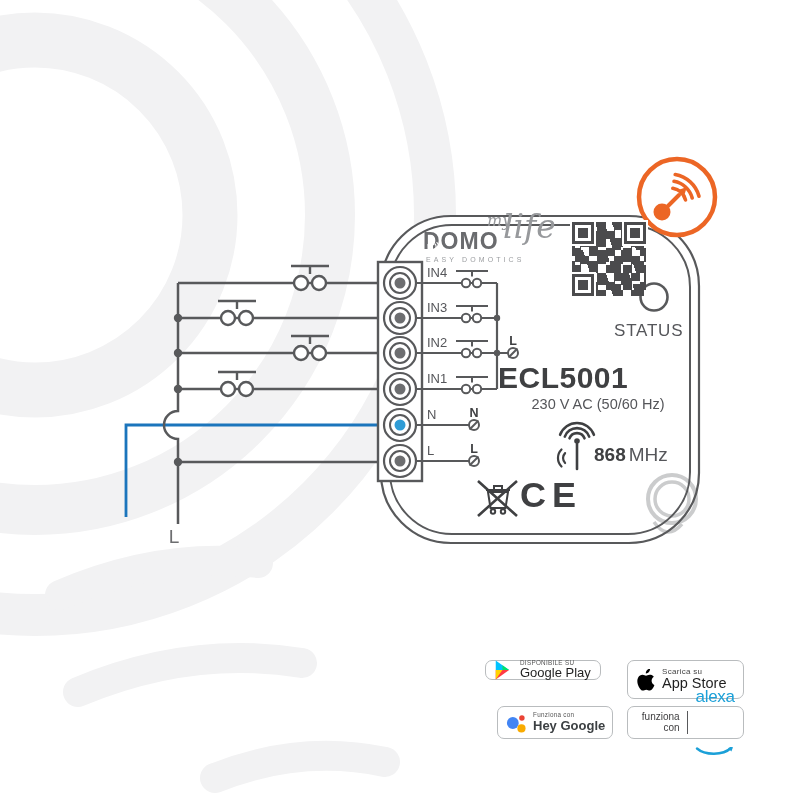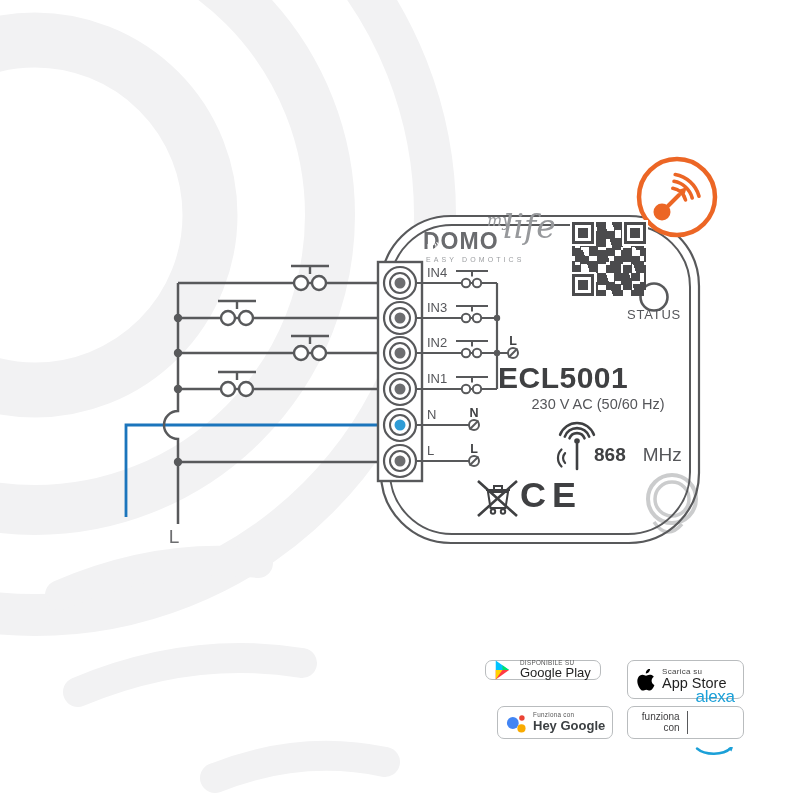--- a/index.html
+++ b/index.html
@@ -27,29 +27,29 @@
   .qr{position:absolute;left:572px;top:222px;width:74px;height:74px;background-color:#fff;
       background-image:
         repeating-conic-gradient(#4B4B4D 0% 25%, transparent 0% 50%),
         repeating-conic-gradient(transparent 0% 25%, #4B4B4D 0% 45%, transparent 0% 50%);
       background-size:17px 17px, 23px 23px;background-position:0 0, 3px 5px;}
   .qf{position:absolute;width:16px;height:16px;border:3.2px solid #4B4B4D;background:#fff;
       box-shadow:0 0 0 2px #fff;box-sizing:content-box;}
   .qf::after{content:"";position:absolute;inset:2.6px;background:#4B4B4D;}
   .qf-tl{left:0;top:0}.qf-tr{right:0;top:0}.qf-bl{left:0;bottom:0}
   
-  .status-label{position:absolute;left:614px;top:307px;width:80px;text-align:center;
-      font-size:13px;letter-spacing:.8px;color:#55565A;}
+  .status-label{position:absolute;left:614px;top:321px;width:80px;
+      font-size:17px;letter-spacing:.8px;color:#55565A;}
   .model{position:absolute;left:498px;top:361px;width:200px;text-align:left;
       font-size:30px;font-weight:bold;letter-spacing:.5px;color:#3F4042;}
   .power{position:absolute;left:498px;top:396px;width:200px;text-align:center;
       font-size:14.5px;color:#55565A;}
   .freq{position:absolute;left:594px;top:444px;display:flex;align-items:baseline;}
   .freq-val{font-size:19px;font-weight:bold;color:#3F4042;}
-  .freq-unit{font-size:19px;color:#55565A;margin-left:17px;}
+  .freq-unit{font-size:19px;color:#55565A;margin-left:3px;}
   .ce{position:absolute;left:520px;top:475px;font-size:36px;font-weight:bold;
       letter-spacing:6px;color:#3F4042;transform:scaleY(.95);}
   
   .badge{position:absolute;background:#fff;border:1.6px solid #B9BCBE;border-radius:7px;
       display:flex;align-items:center;box-sizing:border-box;padding-left:8px;gap:7px;}
   .b-gp{left:485px;top:660px;width:116px;height:20px;}
   .b-as{left:627px;top:660px;width:117px;height:39px;}
   .b-hg{left:497px;top:706px;width:116px;height:33px;}
   .b-ax{left:627px;top:706px;width:117px;height:33px;justify-content:center;padding-left:6px;gap:0;}
   .b-col{display:flex;flex-direction:column;line-height:1.05;}

